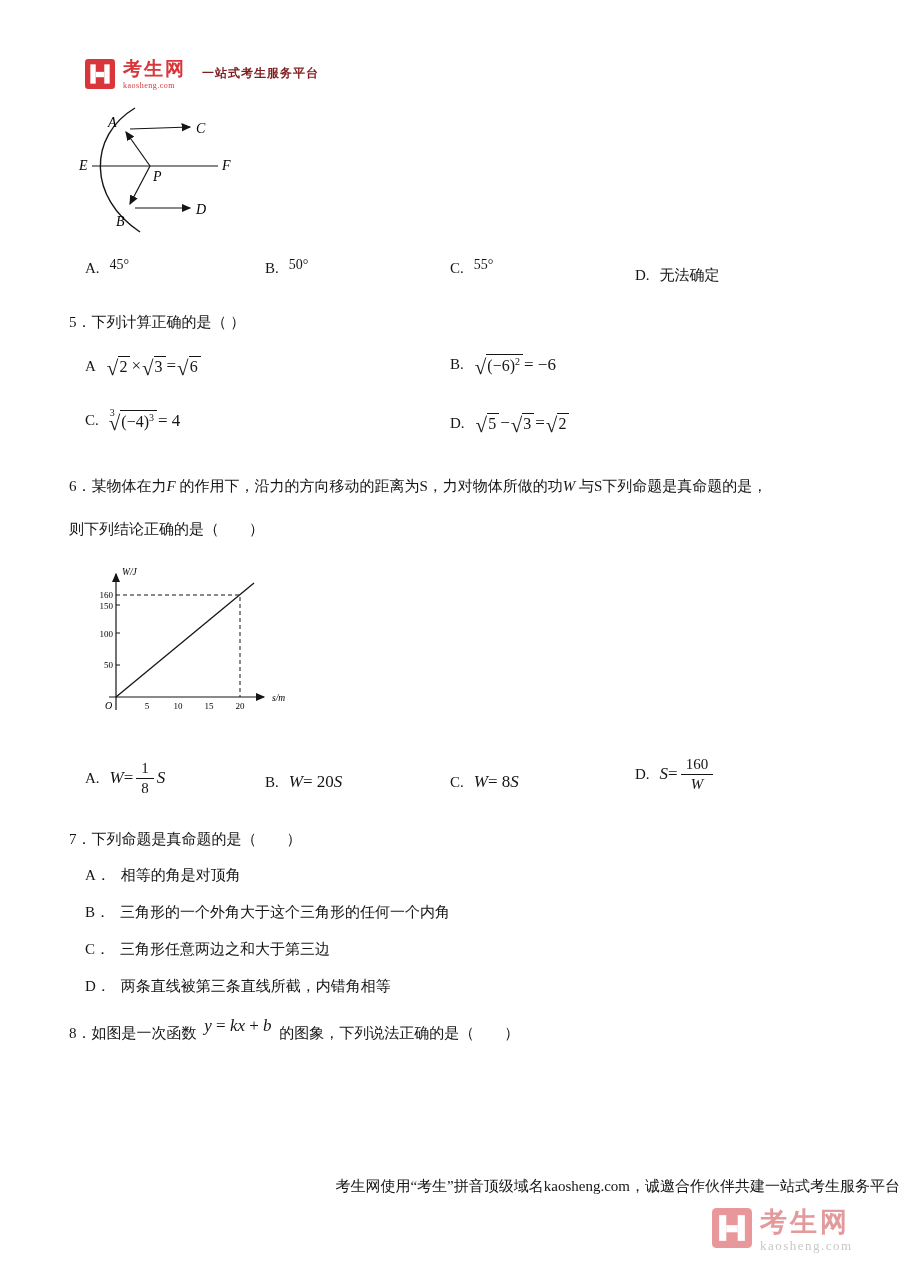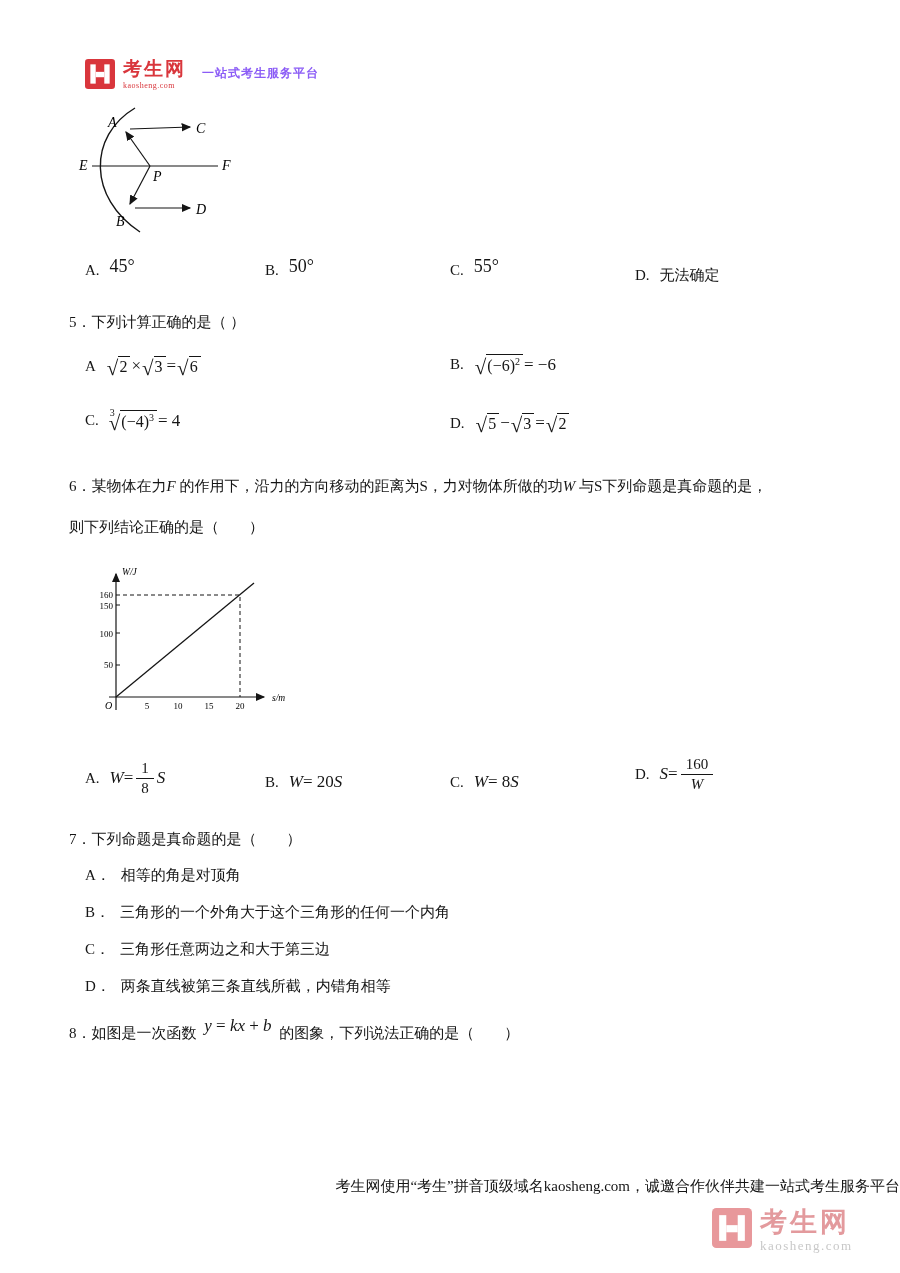--- a/index.html
+++ b/index.html
@@ -9,40 +9,40 @@
     background:#ffffff; color:#151515; overflow:hidden;
     font-family:"Liberation Serif","DejaVu Serif",serif;
   }
 
   
   .logo { position:absolute; left:85px; top:55px; display:flex; align-items:flex-start; gap:8px; }
   .logo-mark { width:30px; height:30px; flex:0 0 auto; }
   .logo-col { display:flex; flex-direction:column; }
   .logo-brand { font-size:19px; font-weight:bold; color:#d9363c; letter-spacing:2px; line-height:1.1; }
   .logo-domain { font-size:8px; color:#d9363c; letter-spacing:0.5px; margin-top:1px; }
-  .logo-tagline { font-size:12px; font-weight:bold; color:#8b5cf6; margin:6px 0 0 8px; letter-spacing:1px; }
+  .logo-tagline { font-size:12px; font-weight:bold; color:#7f1d1d; margin:6px 0 0 8px; letter-spacing:1px; }
 
   
   .stem { position:absolute; left:69px; font-size:15px; line-height:1.35; white-space:nowrap; }
   .opt { position:absolute; display:inline-flex; align-items:center; gap:10px; font-size:15px; white-space:nowrap; }
   .opt .key { font-size:15px; }
 
   
   .formula { display:inline-flex; align-items:center; font-size:17px; font-family:"Liberation Serif","DejaVu Serif",serif; }
   .mit { font-style:italic; }
   .sqrt { display:inline-flex; align-items:flex-end; margin:0 1px; }
   .rsign { font-size:21px; line-height:0.85; transform:translateY(1px); }
   .rad { display:inline-block; border-top:1.4px solid #151515; padding:1px 3px 0 1px; font-size:16px; line-height:1.15; }
   .rad sup { font-size:10px; }
   .ridx { font-size:10px; align-self:flex-start; position:relative; margin:-3px -6px 0 0; z-index:1; }
   .frac { display:inline-flex; flex-direction:column; align-items:center; line-height:1.1; font-size:15px; margin:0 3px; vertical-align:middle; }
   .fnum { border-bottom:1.2px solid #151515; padding:0 5px 1px 5px; }
   .fden { padding:1px 2px 0 2px; }
   .raised { display:inline-block; transform:translateY(-7px); margin:0 4px; }
-  .bigval { font-size:18px; transform:translateY(-4px); display:inline-block; }
+  .bigval { font-size:14px; transform:translateY(-4px); display:inline-block; }
 
   
   .fig1 { position:absolute; left:78px; top:100px; }
   .fig2 { position:absolute; left:96px; top:558px; }
   svg text { font-family:"Liberation Serif","DejaVu Serif",serif; }
   .svg-it { font-style:italic; }
 
   
   .footer { position:absolute; left:0; top:1173px; width:900px; text-align:right; font-size:15px; }
   .watermark { position:absolute; left:712px; top:1204px; display:flex; gap:8px; align-items:flex-start; }
@@ -162,21 +162,21 @@
         </span>
         <span> = </span>
         <span class="sqrt">
           <span class="rsign">√</span>
           <span class="rad">2</span>
         </span>
       </span>
   </div>
 
   <p class="stem" style="top:472px;"><span>6．某物体在力</span><span class="mit">F</span><span> 的作用下，沿力的方向移动的距离为</span><span>S</span><span>，力对物体所做的功</span><span class="mit">W</span><span> 与</span><span>S</span><span>下列命题是真命题的是，</span></p>
-  <p class="stem" style="top:515px;font-family:Liberation Mono, monospace;">则下列结论正确的是（　　）</p>
+  <p class="stem" style="top:515px;">则下列结论正确的是（　　）</p>
 
   <svg class="fig2" width="210" height="158" viewBox="0 0 210 158">
     <defs>
       <marker id="arr2" markerWidth="9" markerHeight="8" refX="7" refY="3.5" orient="auto">
         <path d="M0,0 L8,3.5 L0,7 Z" fill="#151515"></path>
       </marker>
     </defs>
 
     <line x1="20" y1="148" x2="20" y2="12" stroke="#151515" stroke-width="1.2" marker-end="url(#arr2)"></line>
     <line x1="13" y1="135" x2="168" y2="135" stroke="#151515" stroke-width="1.2" marker-end="url(#arr2)"></line>

